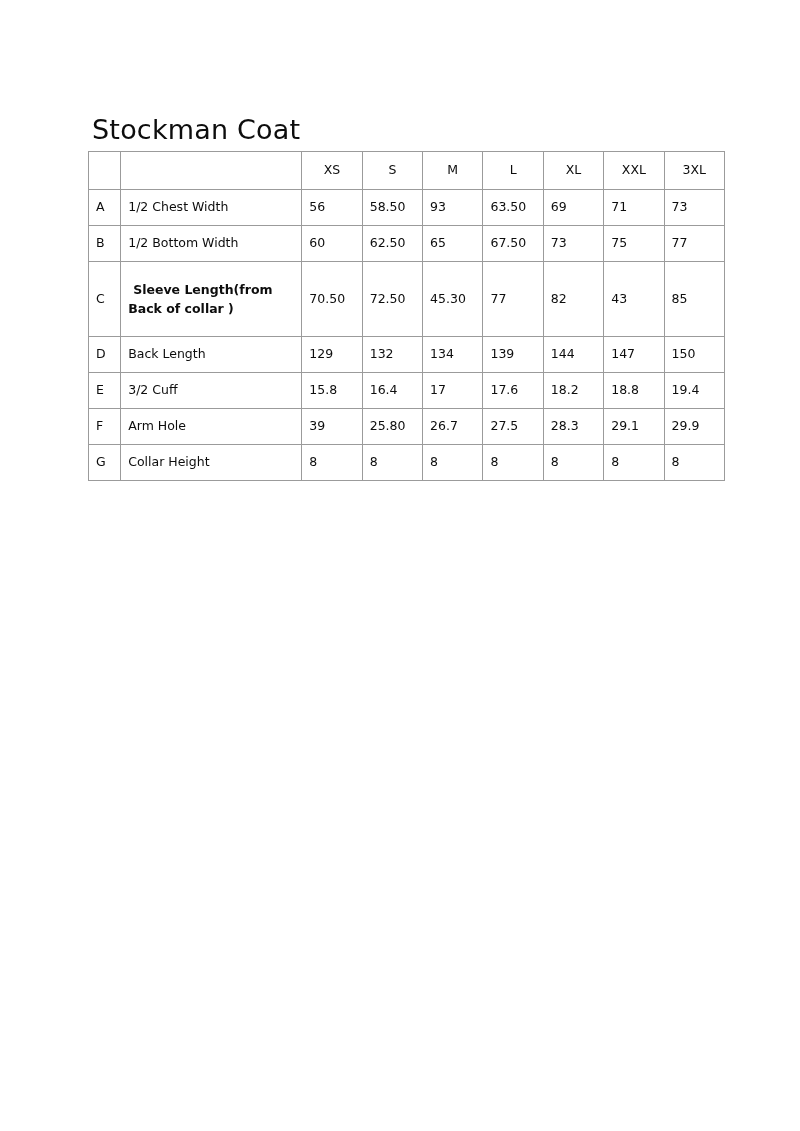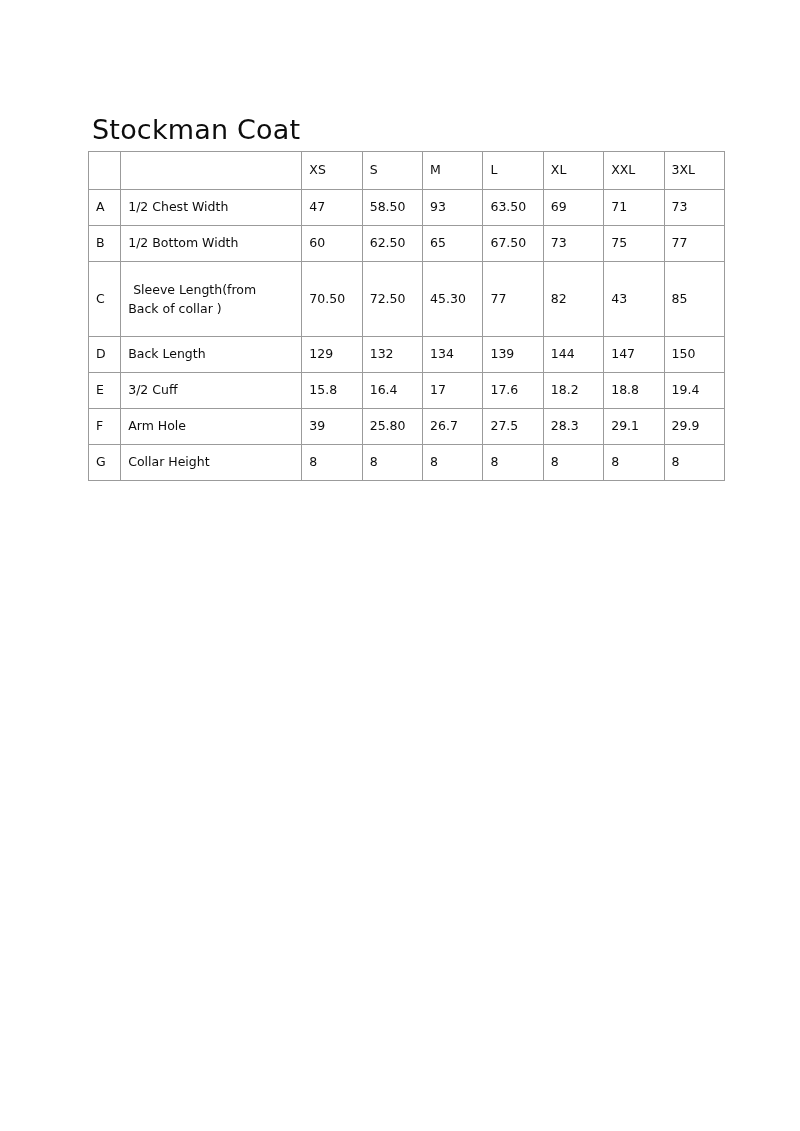--- a/index.html
+++ b/index.html
@@ -48,25 +48,26 @@
     text-align: left;
     vertical-align: middle;
     font-weight: normal;
     font-size: 12.5px;
     line-height: 1.35;
   }
   .col-key   { width: 32px; }
   .col-desc  { width: 180px; }
   .col-size  { width: 60px; }
   .size-table tr { height: 36px; }
-  .row-head td { height: 37px; }
+  .row-head td { height: 37px; text-align: center; }
   .row-tall td { height: 74px; }
   .desc-two-line {
     display: block;
     line-height: 1.55;
+    font-weight: bold;
   }
   .desc-two-line .l1 { display: block; padding-left: 5px; }
   .desc-two-line .l2 { display: block; }
   .key-cell { text-align: left; }
 </style>
 </head>
 <body>
 
 <div class="page">
 
@@ -94,21 +95,21 @@
         <td>L</td>
         <td>XL</td>
         <td>XXL</td>
         <td>3XL</td>
       </tr>
     </thead>
     <tbody>
       <tr>
         <td class="key-cell">A</td>
         <td>1/2 Chest Width</td>
-        <td>47</td>
+        <td>56</td>
         <td>58.50</td>
         <td>93</td>
         <td>63.50</td>
         <td>69</td>
         <td>71</td>
         <td>73</td>
       </tr>
       <tr>
         <td class="key-cell">B</td>
         <td>1/2 Bottom Width</td>

